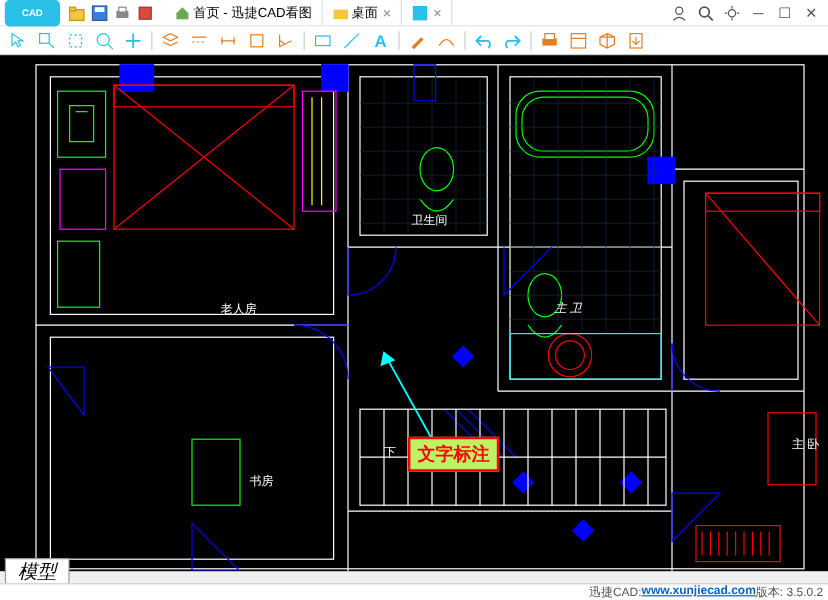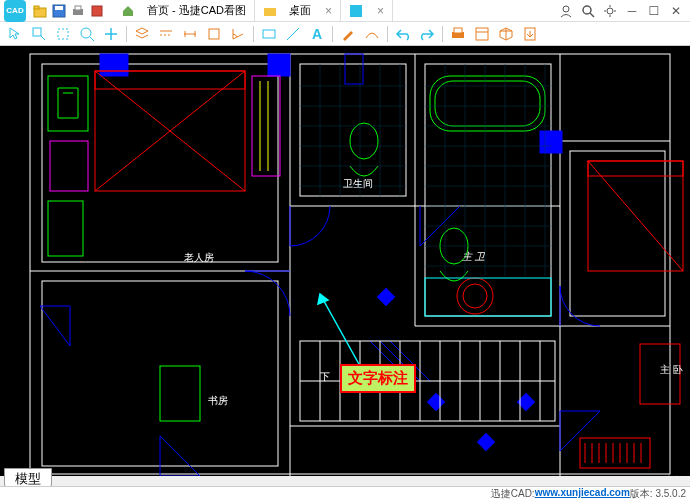--- a/index.html
+++ b/index.html
@@ -1,36 +1,36 @@
 <!DOCTYPE html>
 <html><head>
 <meta charset="utf-8">
 <style>
 * { box-sizing: border-box; margin: 0; padding: 0; }
 body { width: 690px; height: 500px; font-family: "Microsoft YaHei", sans-serif; font-size: 12px; background: #f0f0f0; overflow: hidden; position: relative; }
 .titlebar { height: 22px; background: #fff; border-bottom: 1px solid #ddd; display: flex; align-items: center; padding: 0 4px; }
-.titlebar .logo { width: 22px; height: 22px; background: #29c0e7; border-radius: 4px; display: flex; align-items: center; justify-content: center; color: #fff; font-size: 8px; font-weight: bold; }
+.titlebar .logo { width: 46px; height: 22px; background: #29c0e7; border-radius: 4px; display: flex; align-items: center; justify-content: center; color: #fff; font-size: 8px; font-weight: bold; }
 .tb-icons { display: flex; gap: 3px; margin-left: 6px; align-items: center; }
 .tb-icon { width: 16px; height: 16px; display: flex; align-items: center; justify-content: center; cursor: pointer; }
 .tabs { display: flex; margin-left: 8px; flex: 1; height: 100%; align-items: stretch; }
-.tab { display: flex; align-items: center; padding: 0 8px; border-right: 1px solid #ddd; background: #fff; gap: 12px; cursor: pointer; max-width: 150px; }
+.tab { display: flex; align-items: center; padding: 0 8px; border-right: 1px solid #ddd; background: #fff; gap: 2px; cursor: pointer; max-width: 150px; }
 .tab.active { background: #fff; }
 .tab .tab-label { white-space: nowrap; overflow: hidden; text-overflow: ellipsis; font-size: 11px; }
 .tab .tab-icon { width: 14px; height: 14px; flex-shrink: 0; }
 .tab .close { color: #888; font-size: 12px; margin-left: 2px; }
 .win-controls { display: flex; gap: 2px; margin-left: auto; }
 .win-btn { width: 20px; height: 16px; display: flex; align-items: center; justify-content: center; cursor: pointer; color: #555; }
 .toolbar { height: 24px; background: #fff; border-bottom: 1px solid #ccc; display: flex; align-items: center; padding: 0 4px; gap: 2px; }
 .tool-btn { width: 22px; height: 20px; display: flex; align-items: center; justify-content: center; cursor: pointer; border-radius: 2px; }
 .tool-sep { width: 1px; height: 16px; background: #ccc; margin: 0 2px; }
 .canvas-area { position: absolute; top: 46px; left: 0; right: 0; bottom: 24px; background: #000; overflow: hidden; }
 .room-label { position: absolute; color: #fff; font-size: 10px; }
 .callout-box { position: absolute; background: #bef264; border: 2px solid #ff0000; padding: 3px 6px; color: #ff0000; font-size: 15px; font-weight: bold; }
 .bottom-tabs { position: absolute; bottom: 10px; left: 4px; display: flex; }
-.btab { background: #fff; border: 1px solid #999; border-radius: 0 0 6px 6px; padding: 1px 10px; font-size: 13px; cursor: pointer; }
+.btab { background: #fff; border: 1px solid #999; border-radius: 0 0 6px 6px; padding: 1px 10px; font-size: 16px; cursor: pointer; font-style: italic; }
 .statusbar { position: absolute; bottom: 0; left: 0; right: 0; height: 14px; background: #fff; border-top: 1px solid #ccc; display: flex; justify-content: flex-end; padding: 0 4px; font-size: 10px; color: #555; }
 .statusbar a { color: #0066cc; text-decoration: underline; font-weight: bold; }
 svg { display: block; }
 </style>
 </head>
 <body>
 
 <div class="titlebar">
   <div class="logo">CAD</div>
   <div class="tb-icons">

